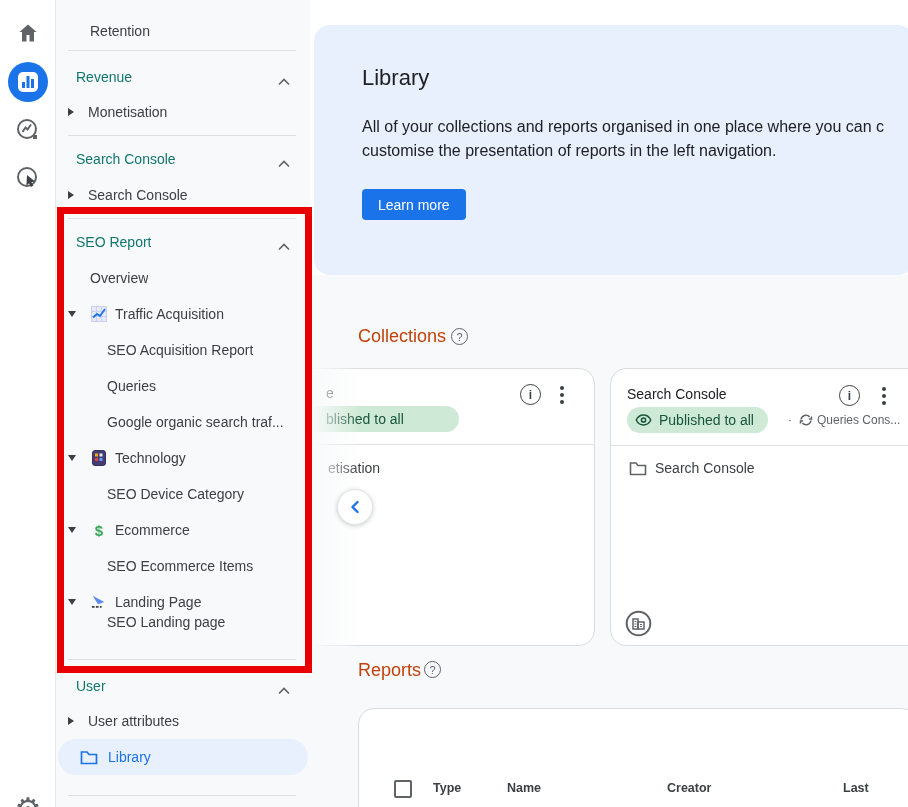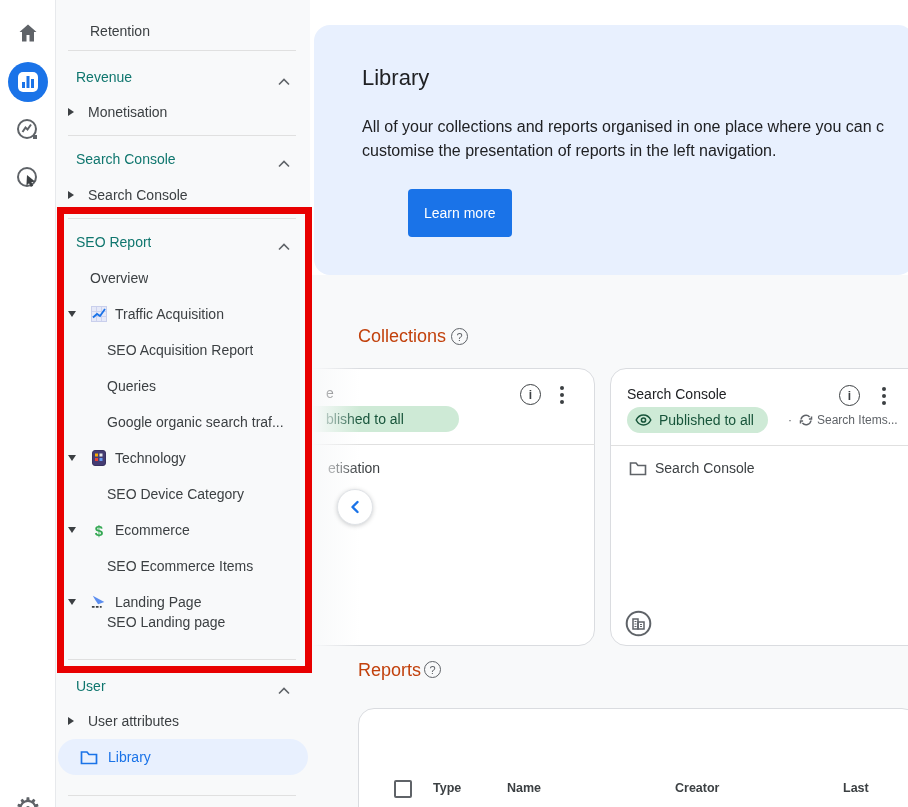--- a/index.html
+++ b/index.html
@@ -34,21 +34,21 @@
 
   
   #red-box { position:absolute; left:57px; top:207px; width:255px; height:466px; border:7px solid #e80000; z-index:6; pointer-events:none; }
 
   
   #main { position:absolute; left:310px; top:0; width:598px; height:807px; background:#fff; }
   #main-lower-bg { position:absolute; left:0; top:275px; width:598px; height:532px; background:#f8f9fa; }
   #banner { position:absolute; left:4px; top:25px; width:600px; height:250px; background:#e8f0fe; border-radius:16px; }
   #banner-title { position:absolute; left:48px; top:40px; font-size:22px; color:#202124; }
   .banner-desc { position:absolute; left:48px; font-size:16px; color:#202124; white-space:nowrap; }
-  #learn-more { position:absolute; left:48px; top:164px; height:48px; padding:0 16px; background:#1a73e8; color:#fff; font-size:14px; font-weight:500; border:none; border-radius:4px; display:flex; align-items:center; cursor:pointer; font-family:inherit;margin-left:46px; }
+  #learn-more { position:absolute; left:48px; top:164px; height:31px; padding:0 16px; background:#1a73e8; color:#fff; font-size:14px; font-weight:500; border:none; border-radius:4px; display:flex; align-items:center; cursor:pointer; font-family:inherit; }
 
   .sec-heading { position:absolute; font-size:18px; color:#c2410c; }
   .help-circ { position:absolute; width:17px; height:17px; border:1.4px solid #5f6368; border-radius:50%; color:#5f6368; font-size:11px; display:flex; align-items:center; justify-content:center; }
 
   
   #collections-clip { position:absolute; left:2px; top:360px; width:596px; height:290px; overflow:hidden; }
   .card { position:absolute; background:#fff; border:1px solid #dadce0; border-radius:16px; }
   #card1 { left:-62px; top:8px; width:345px; height:278px; }
   #card2 { left:298px; top:8px; width:346px; height:278px; }
   .card-divider { position:absolute; height:1px; background:#e0e0e0; }
@@ -264,21 +264,21 @@
           </span>
           <span>Published to all</span>
         </div>
         <span class="small-gray" style="position:absolute; left:177px; top:44px">·</span>
         <span style="position:absolute; left:188px; top:44px; display:inline-flex">
           <svg width="14" height="14" viewBox="0 0 14 14">
               <path d="M12 7.5a5 5 0 0 1-8.6 2.6M2 6.5a5 5 0 0 1 8.6-2.6" fill="none" stroke="#5f6368" stroke-width="1.5"></path>
               <path d="M12.5 3.5v2.6h-2.6M1.5 10.5V7.9h2.6" fill="none" stroke="#5f6368" stroke-width="1.5"></path>
             </svg>
         </span>
-        <span class="small-gray" style="position:absolute; left:206px; top:44px; white-space:nowrap">Search Items...</span>
+        <span class="small-gray" style="position:absolute; left:206px; top:44px; white-space:nowrap">Queries Cons...</span>
         <div class="card-divider" style="left:0; top:76px; width:345px"></div>
         <span style="position:absolute; left:18px; top:92px; display:inline-flex">
           <svg width="18" height="15" viewBox="0 0 18 15">
               <path d="M1.5 2h5.5l2 2.5h7.5v9H1.5z" fill="none" stroke="#5f6368" stroke-width="1.6"></path>
             </svg>
         </span>
         <div class="card-item-lbl" style="position:absolute; left:44px; top:91px">Search Console</div>
         <span style="position:absolute; left:14px; top:241px; display:inline-flex">
           <svg width="27" height="27" viewBox="0 0 27 27">
               <circle cx="13.5" cy="13.5" r="11.8" fill="none" stroke="#5f6368" stroke-width="2"></circle>
@@ -290,21 +290,21 @@
       </div>
     </div>
 
     <div class="sec-heading" style="left:48px; top:660px">Reports</div>
     <div class="help-circ" style="left:114px; top:661px">?</div>
 
     <div id="reports-card">
       <div id="tbl-checkbox"></div>
       <div class="th" style="left:74px">Type</div>
       <div class="th" style="left:148px">Name</div>
-      <div class="th" style="left:316px">Creator</div>
+      <div class="th" style="left:308px">Creator</div>
       <div class="th" style="left:484px">Last</div>
     </div>
   </div>
 
   <div id="collapse-btn">
     <svg width="12" height="14" viewBox="0 0 12 14">
         <polyline points="8.5,2 3.5,7 8.5,12" fill="none" stroke="#1a73e8" stroke-width="2.4" stroke-linecap="round" stroke-linejoin="round"></polyline>
       </svg>
   </div>
 

